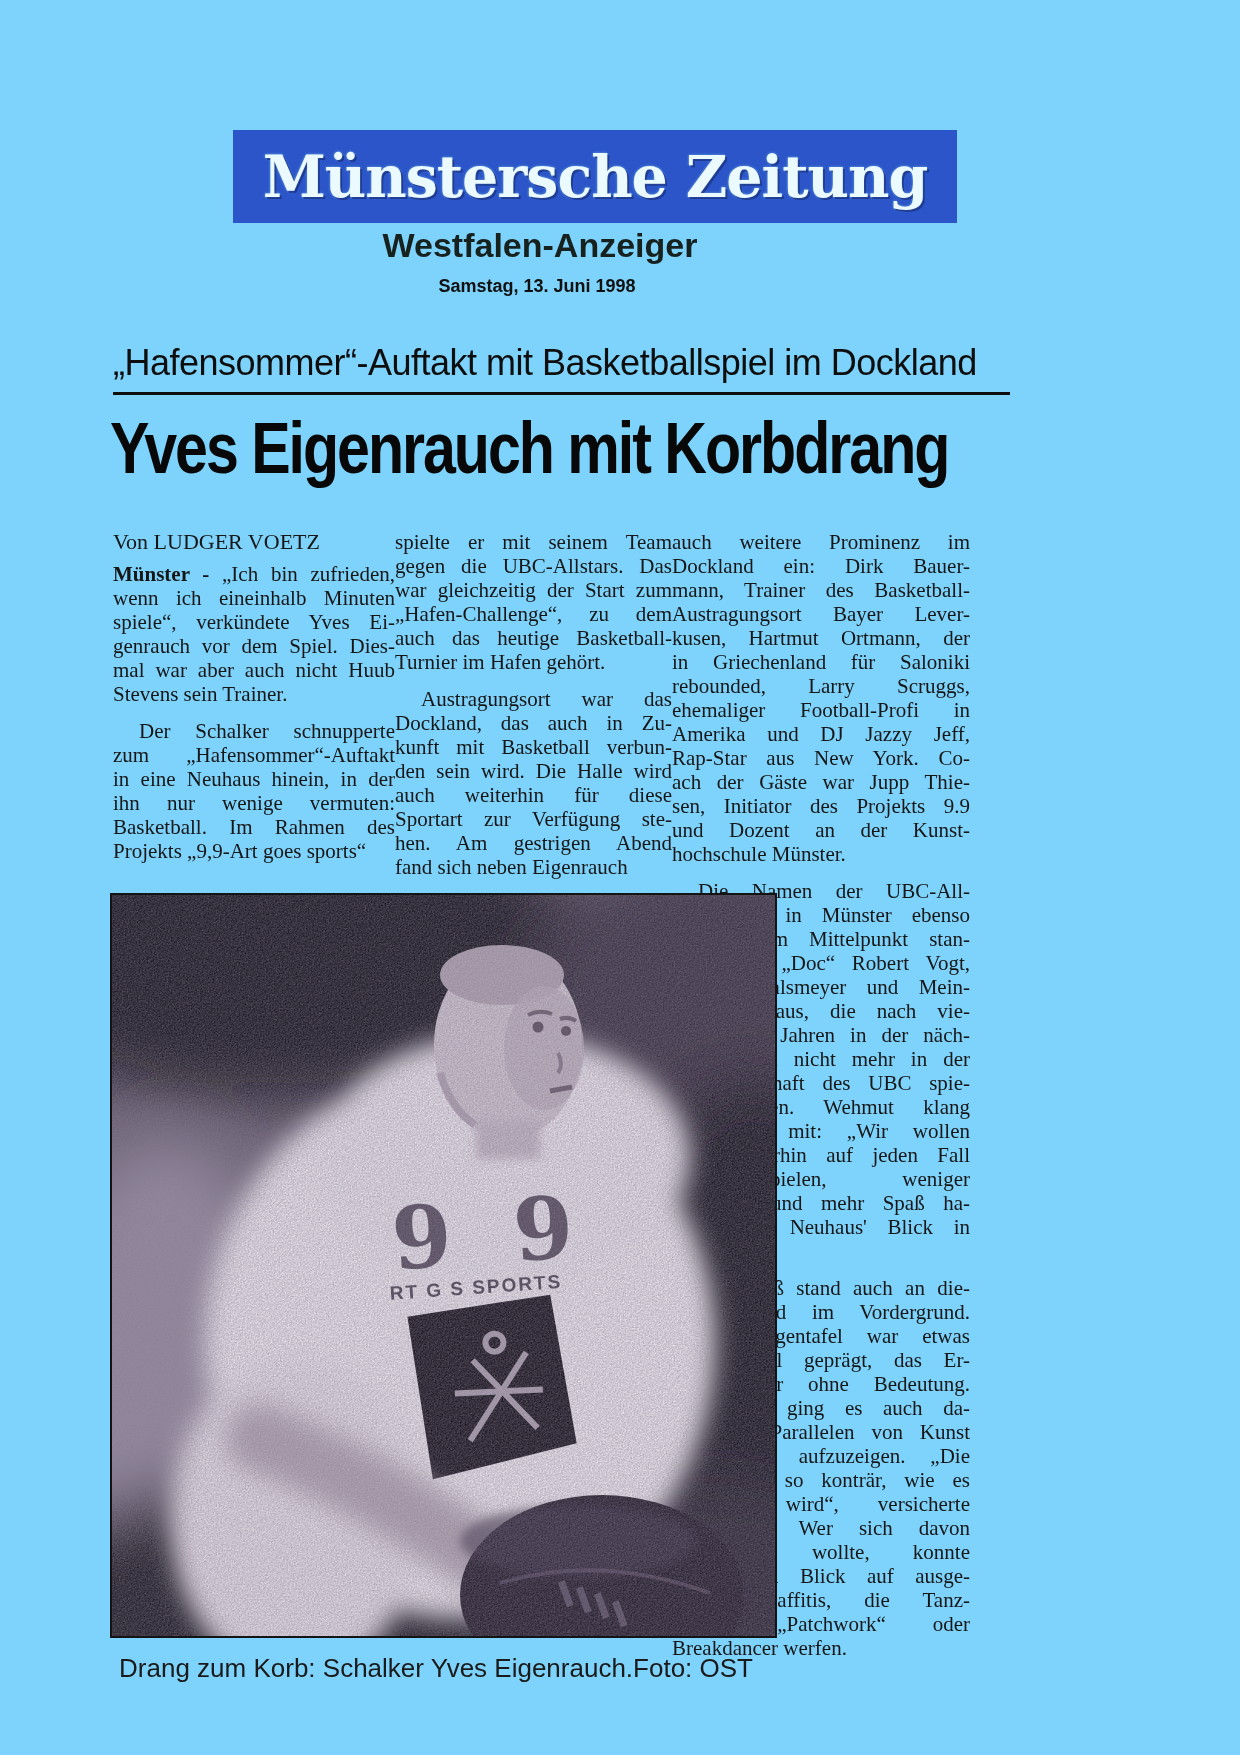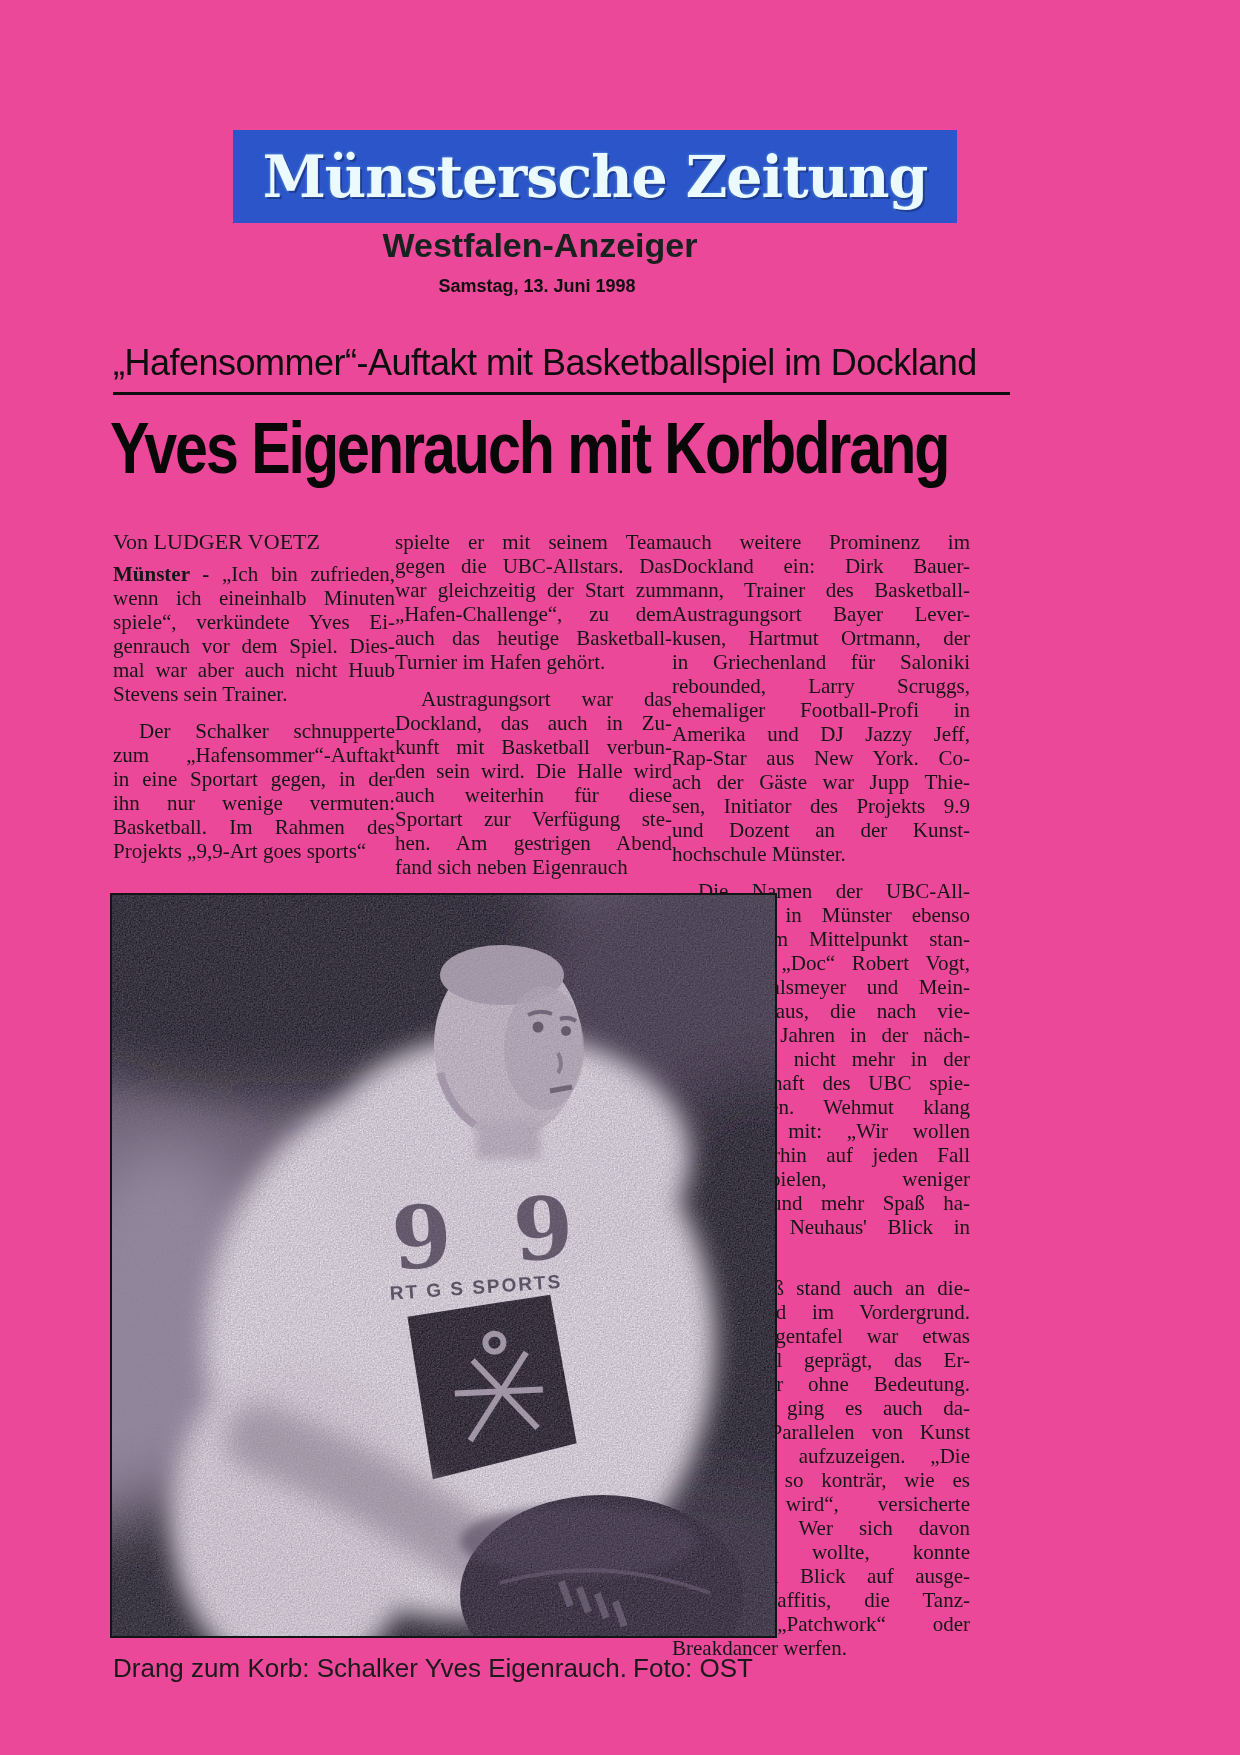--- a/index.html
+++ b/index.html
@@ -1,16 +1,16 @@
 <!DOCTYPE html>
 <html lang="de"><head>
 <meta charset="utf-8">
 <style>
   html,body{margin:0;padding:0;background:#faf8f3;}
-  .page{position:relative;width:1240px;height:1755px;background:#ec4899;overflow:hidden;
+  .page{position:relative;width:1240px;height:1755px;background:#7dd3fc;overflow:hidden;
         font-family:"Liberation Serif",serif;color:#161616;}
 
   
   .banner{position:absolute;left:233px;top:130px;width:724px;height:93px;background:#2b55c8;
           display:flex;align-items:center;justify-content:center;}
   .banner .mast{font-family:"DejaVu Serif",serif;font-weight:bold;font-size:57px;letter-spacing:-1px;
                 color:#ebfaff;text-shadow:2px 2px 0 rgba(15,30,100,.55),0 0 3px rgba(130,200,235,.7);
                 white-space:nowrap;}
   .mast-sub{position:absolute;left:0;top:226px;width:1080px;text-align:center;
             font-family:"Liberation Sans",sans-serif;font-weight:bold;font-size:34px;color:#17211e;}
@@ -33,21 +33,21 @@
   .para{margin:0 0 13px 0;font-size:21px;line-height:24px;}
   .pline{white-space:nowrap;text-align:justify;text-align-last:justify;}
   .pline.last{text-align-last:left;}
   .pline.find{text-indent:26px;}
   .para b{font-weight:bold;}
 
   
   .photo{position:absolute;left:110px;top:893px;width:667px;height:745px;}
   .photo svg{display:block;}
   .caption-row{position:absolute;left:113px;top:1653px;width:640px;display:flex;
-               justify-content:space-between;font-family:"Liberation Sans",sans-serif;
+               justify-content:flex-end;font-family:"Liberation Sans",sans-serif;
                font-size:26px;color:#1a1a1a;}
 </style>
 </head>
 <body>
 
 <div class="page">
 
   <div class="banner">
     <span class="mast">Münstersche Zeitung</span>
   </div>
@@ -66,21 +66,21 @@
             <div class="pline"><b>Münster -</b> „Ich bin zufrieden,</div>
             <div class="pline">wenn ich eineinhalb Minuten</div>
             <div class="pline">spiele“, verkündete Yves Ei-</div>
             <div class="pline">genrauch vor dem Spiel. Dies-</div>
             <div class="pline">mal war aber auch nicht Huub</div>
             <div class="pline last">Stevens sein Trainer.</div>
           </div>
           <div class="para">
             <div class="pline find">Der Schalker schnupperte</div>
             <div class="pline">zum „Hafensommer“-Auftakt</div>
-            <div class="pline">in eine Sportart gegen, in der</div>
+            <div class="pline">in eine Neuhaus hinein, in der</div>
             <div class="pline">ihn nur wenige vermuten:</div>
             <div class="pline">Basketball. Im Rahmen des</div>
             <div class="pline last">Projekts „9,9-Art goes sports“</div>
           </div>
         </div>
     </div>
     <div class="col">
       <div>
           <div class="para">
             <div class="pline">spielte er mit seinem Team</div>

